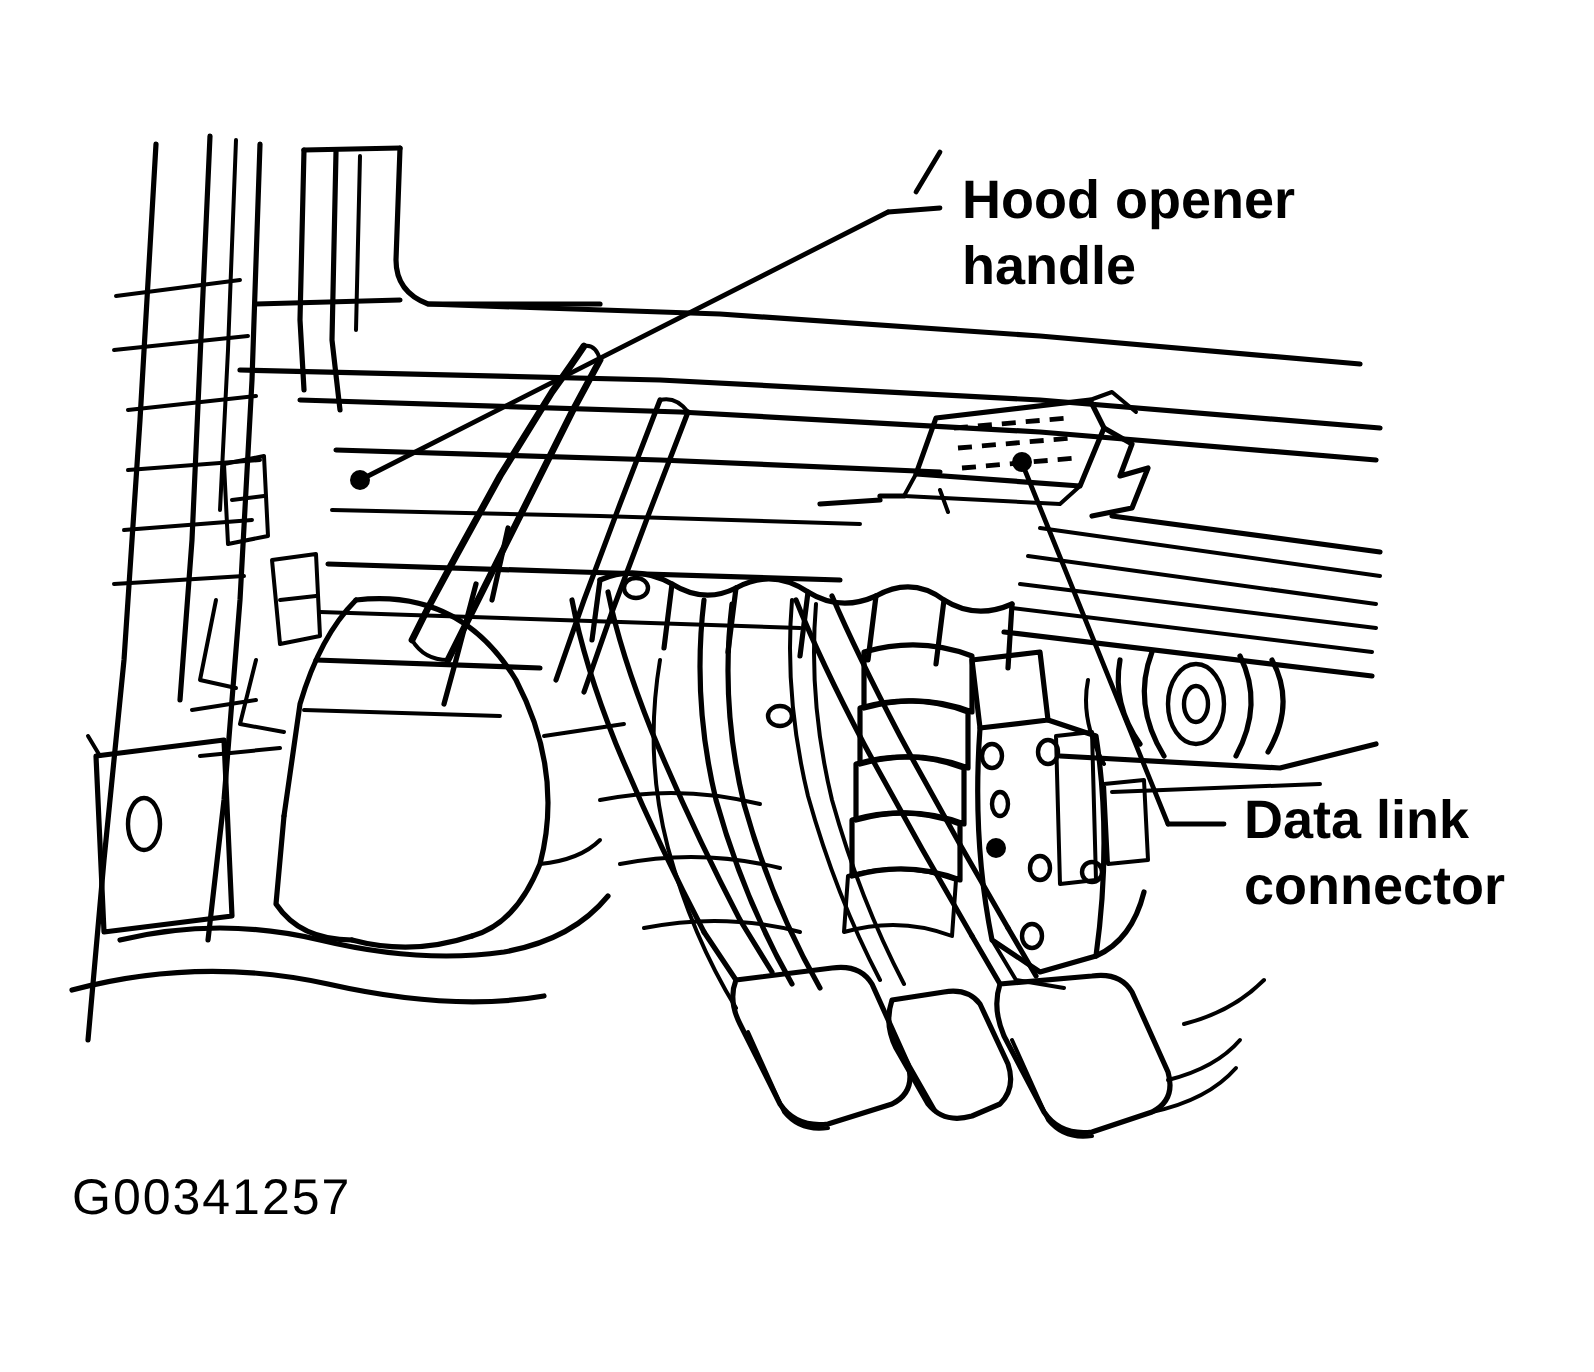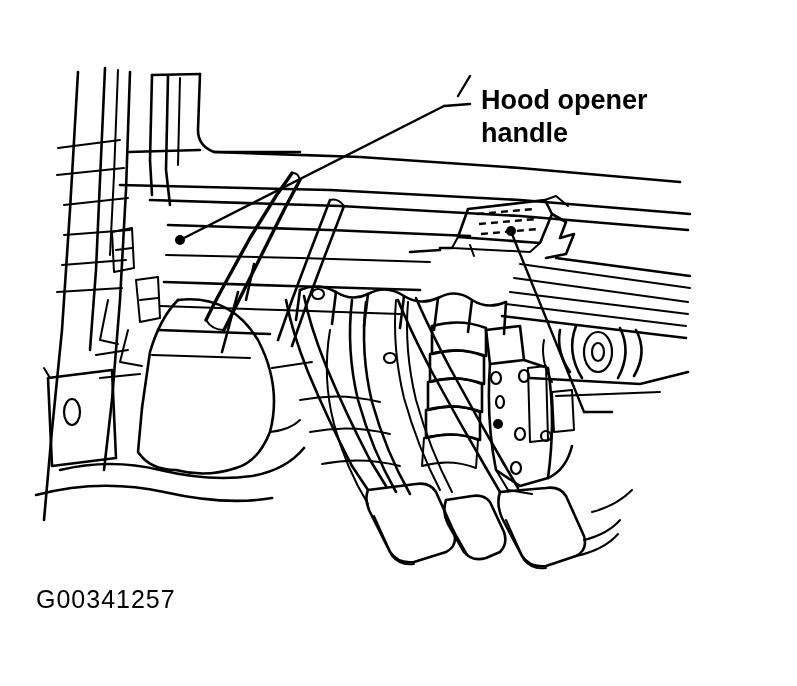--- a/index.html
+++ b/index.html
@@ -324,16 +324,18 @@
       <circle class="dotfill" cx="511" cy="231" r="5"></circle>
       <path class="leader" d="M512 234 L584 412"></path>
       <path class="leader" d="M584 412 L612 412"></path>
     </g>
 
   </svg>
 
   <div class="callout-text" id="label-hood-opener">Hood opener
 handle</div>
 
+  <div class="callout-text" id="label-data-link">Data link
+connector</div>
 
   <div id="figure-id">G00341257</div>
 
 </div>
 
 </body></html>

